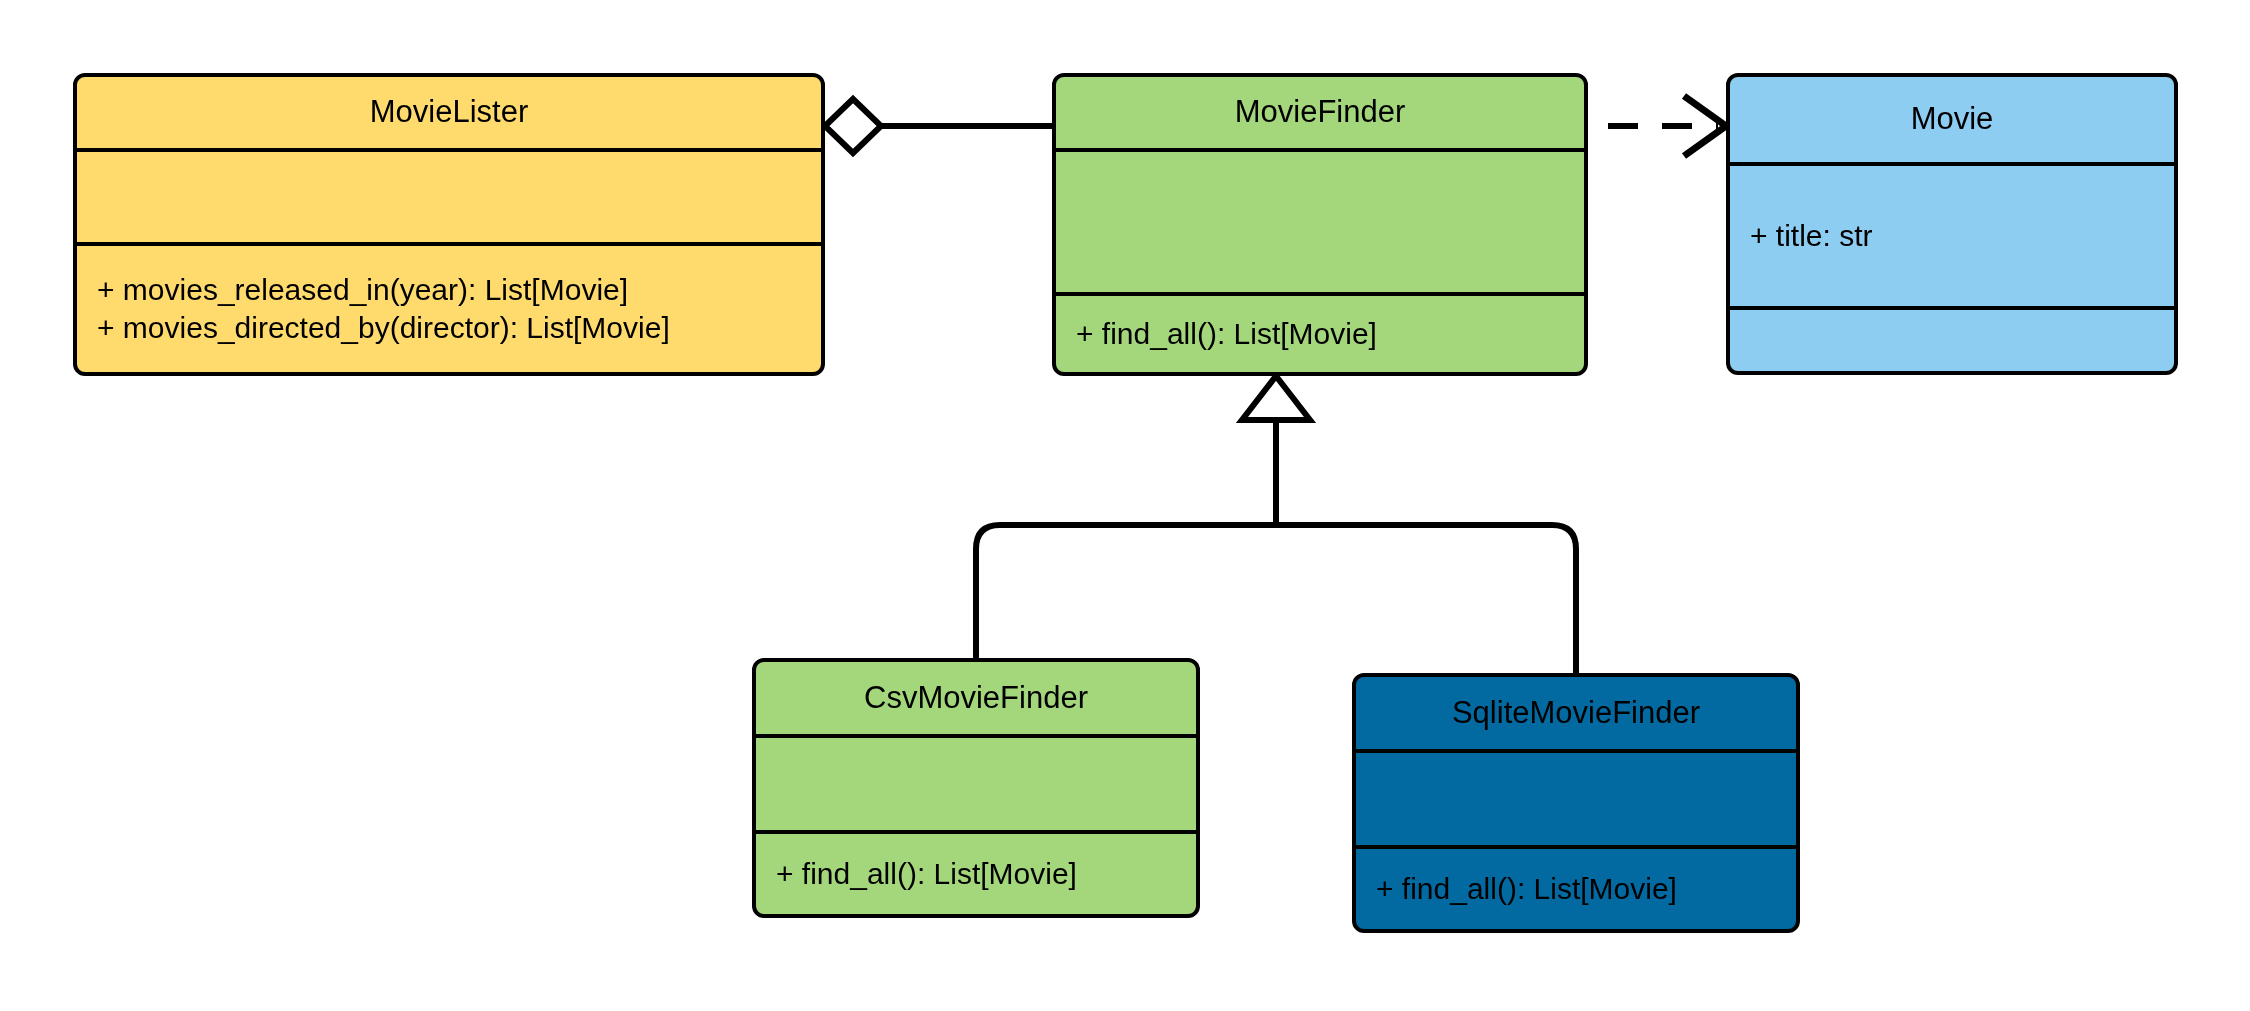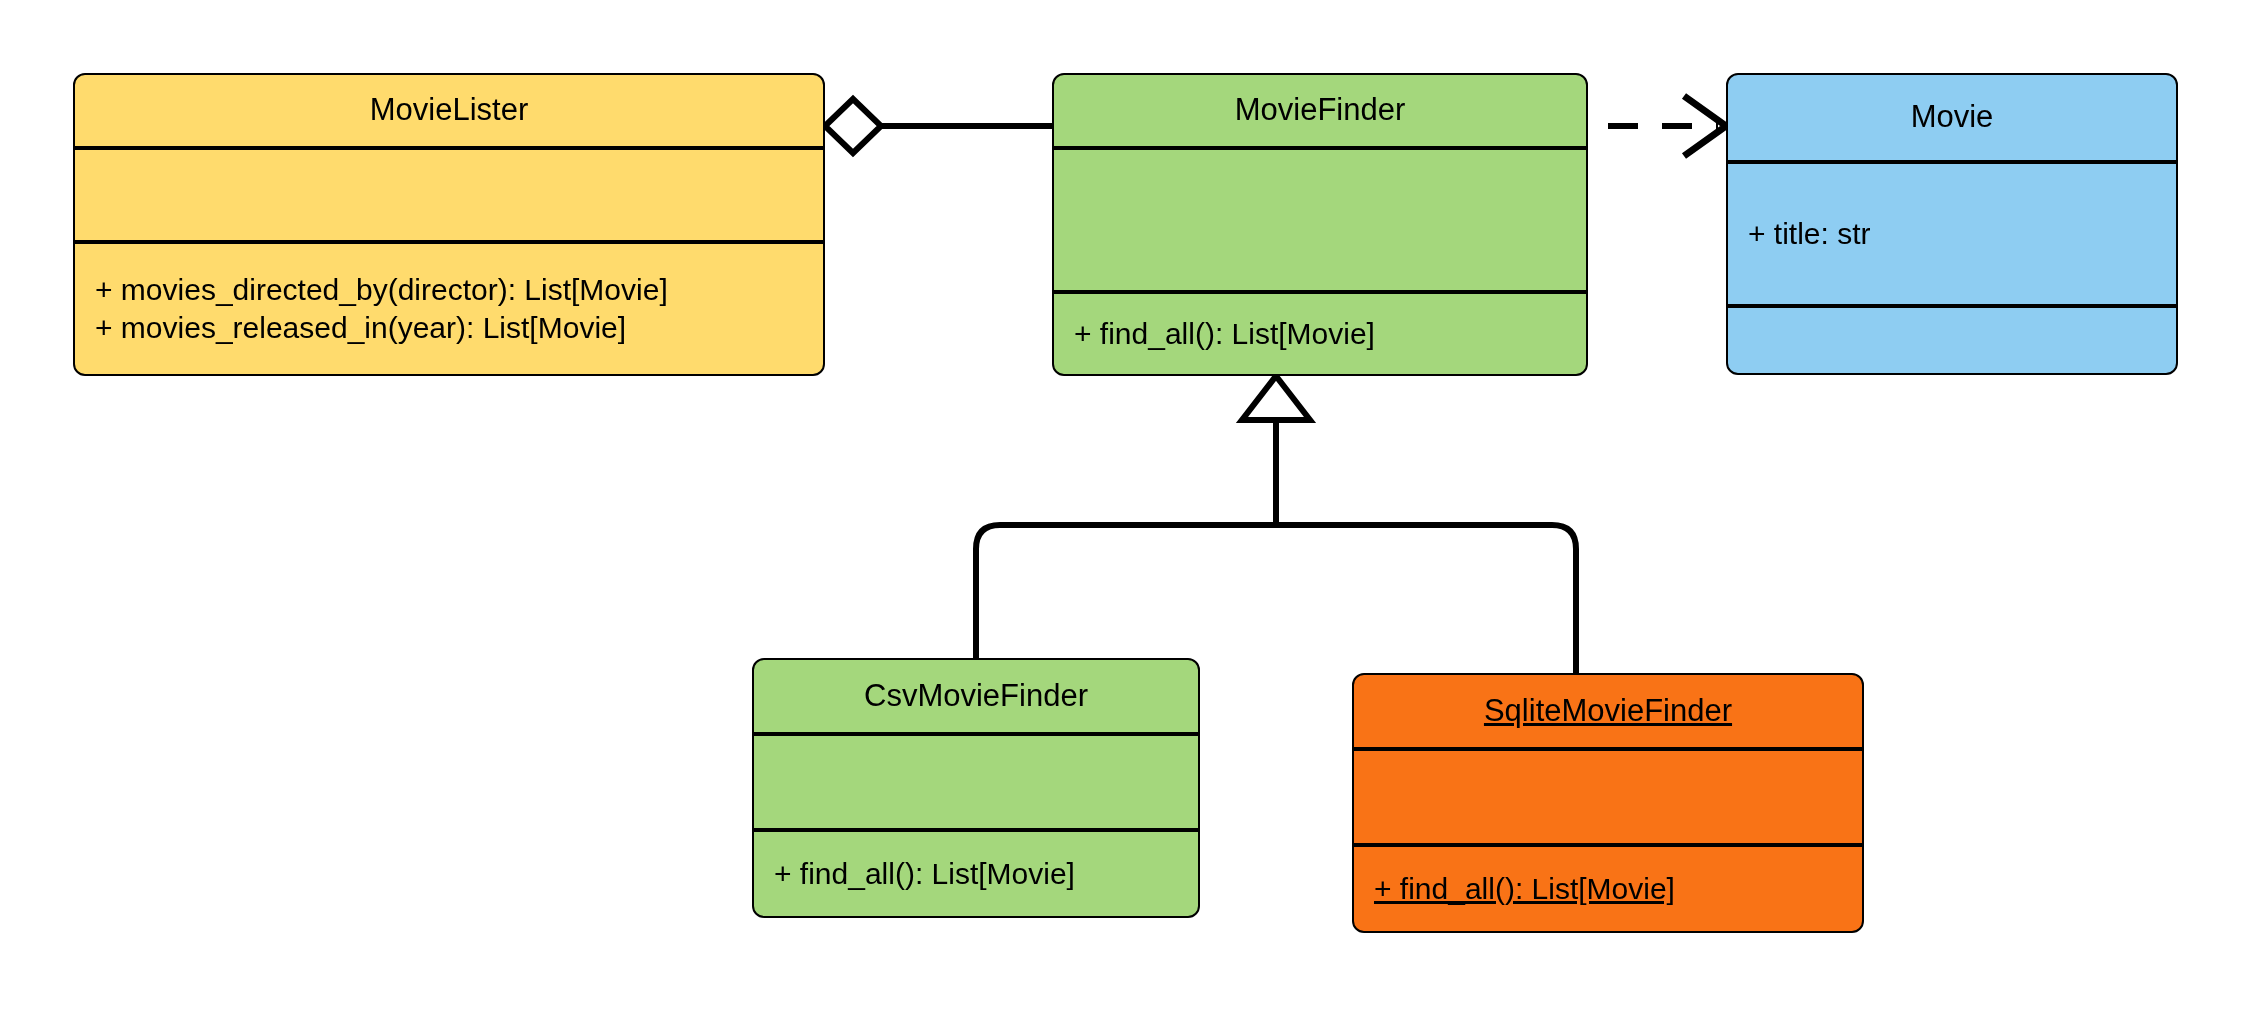--- a/index.html
+++ b/index.html
@@ -22,21 +22,21 @@
     position: absolute;
     left: 0;
     top: 0;
     width: 2250px;
     height: 1011px;
     pointer-events: none;
   }
   .uml-class {
     position: absolute;
     box-sizing: border-box;
-    border: 2px solid #000000;
+    border: 4px solid #000000;
     border-radius: 12px;
     overflow: hidden;
     display: flex;
     flex-direction: column;
   }
   .compartment {
     box-sizing: border-box;
     display: flex;
     flex-direction: column;
     justify-content: center;
@@ -96,22 +96,22 @@
       <polygon points="1276,376 1310,420 1242,420" fill="#ffffff" stroke="#000000" stroke-width="6" stroke-linejoin="miter"></polygon>
     </g>
   </svg>
 
   <div class="uml-class" style="left:73px; top:73px; width:752px; height:303px; background:#ffdb6d;">
     <div class="compartment name-compartment" style="height:71px;">
       <span class="class-name">MovieLister</span>
     </div>
     <div class="compartment divided" style="height:94px;"></div>
     <div class="compartment divided members-list" style="flex:1;">
+      <span class="member">+ movies_released_in(year): List[Movie]</span>
       <span class="member">+ movies_directed_by(director): List[Movie]</span>
-      <span class="member">+ movies_released_in(year): List[Movie]</span>
     </div>
   </div>
 
   <div class="uml-class" style="left:1052px; top:73px; width:536px; height:303px; background:#a4d77c;">
     <div class="compartment name-compartment" style="height:71px;">
       <span class="class-name">MovieFinder</span>
     </div>
     <div class="compartment divided" style="height:144px;"></div>
     <div class="compartment divided members-list" style="flex:1;">
       <span class="member">+ find_all(): List[Movie]</span>
@@ -131,21 +131,21 @@
   <div class="uml-class" style="left:752px; top:658px; width:448px; height:260px; background:#a4d77c;">
     <div class="compartment name-compartment" style="height:72px;">
       <span class="class-name">CsvMovieFinder</span>
     </div>
     <div class="compartment divided" style="height:96px;"></div>
     <div class="compartment divided members-list" style="flex:1;">
       <span class="member">+ find_all(): List[Movie]</span>
     </div>
   </div>
 
-  <div class="uml-class" style="left:1352px; top:673px; width:512px; height:260px; background:#f97316;text-decoration:underline;">
+  <div class="uml-class" style="left:1352px; top:673px; width:448px; height:260px; background:#0369a1;">
     <div class="compartment name-compartment" style="height:72px;">
       <span class="class-name">SqliteMovieFinder</span>
     </div>
     <div class="compartment divided" style="height:96px;"></div>
     <div class="compartment divided members-list" style="flex:1;">
       <span class="member">+ find_all(): List[Movie]</span>
     </div>
   </div>
 
 </div>

